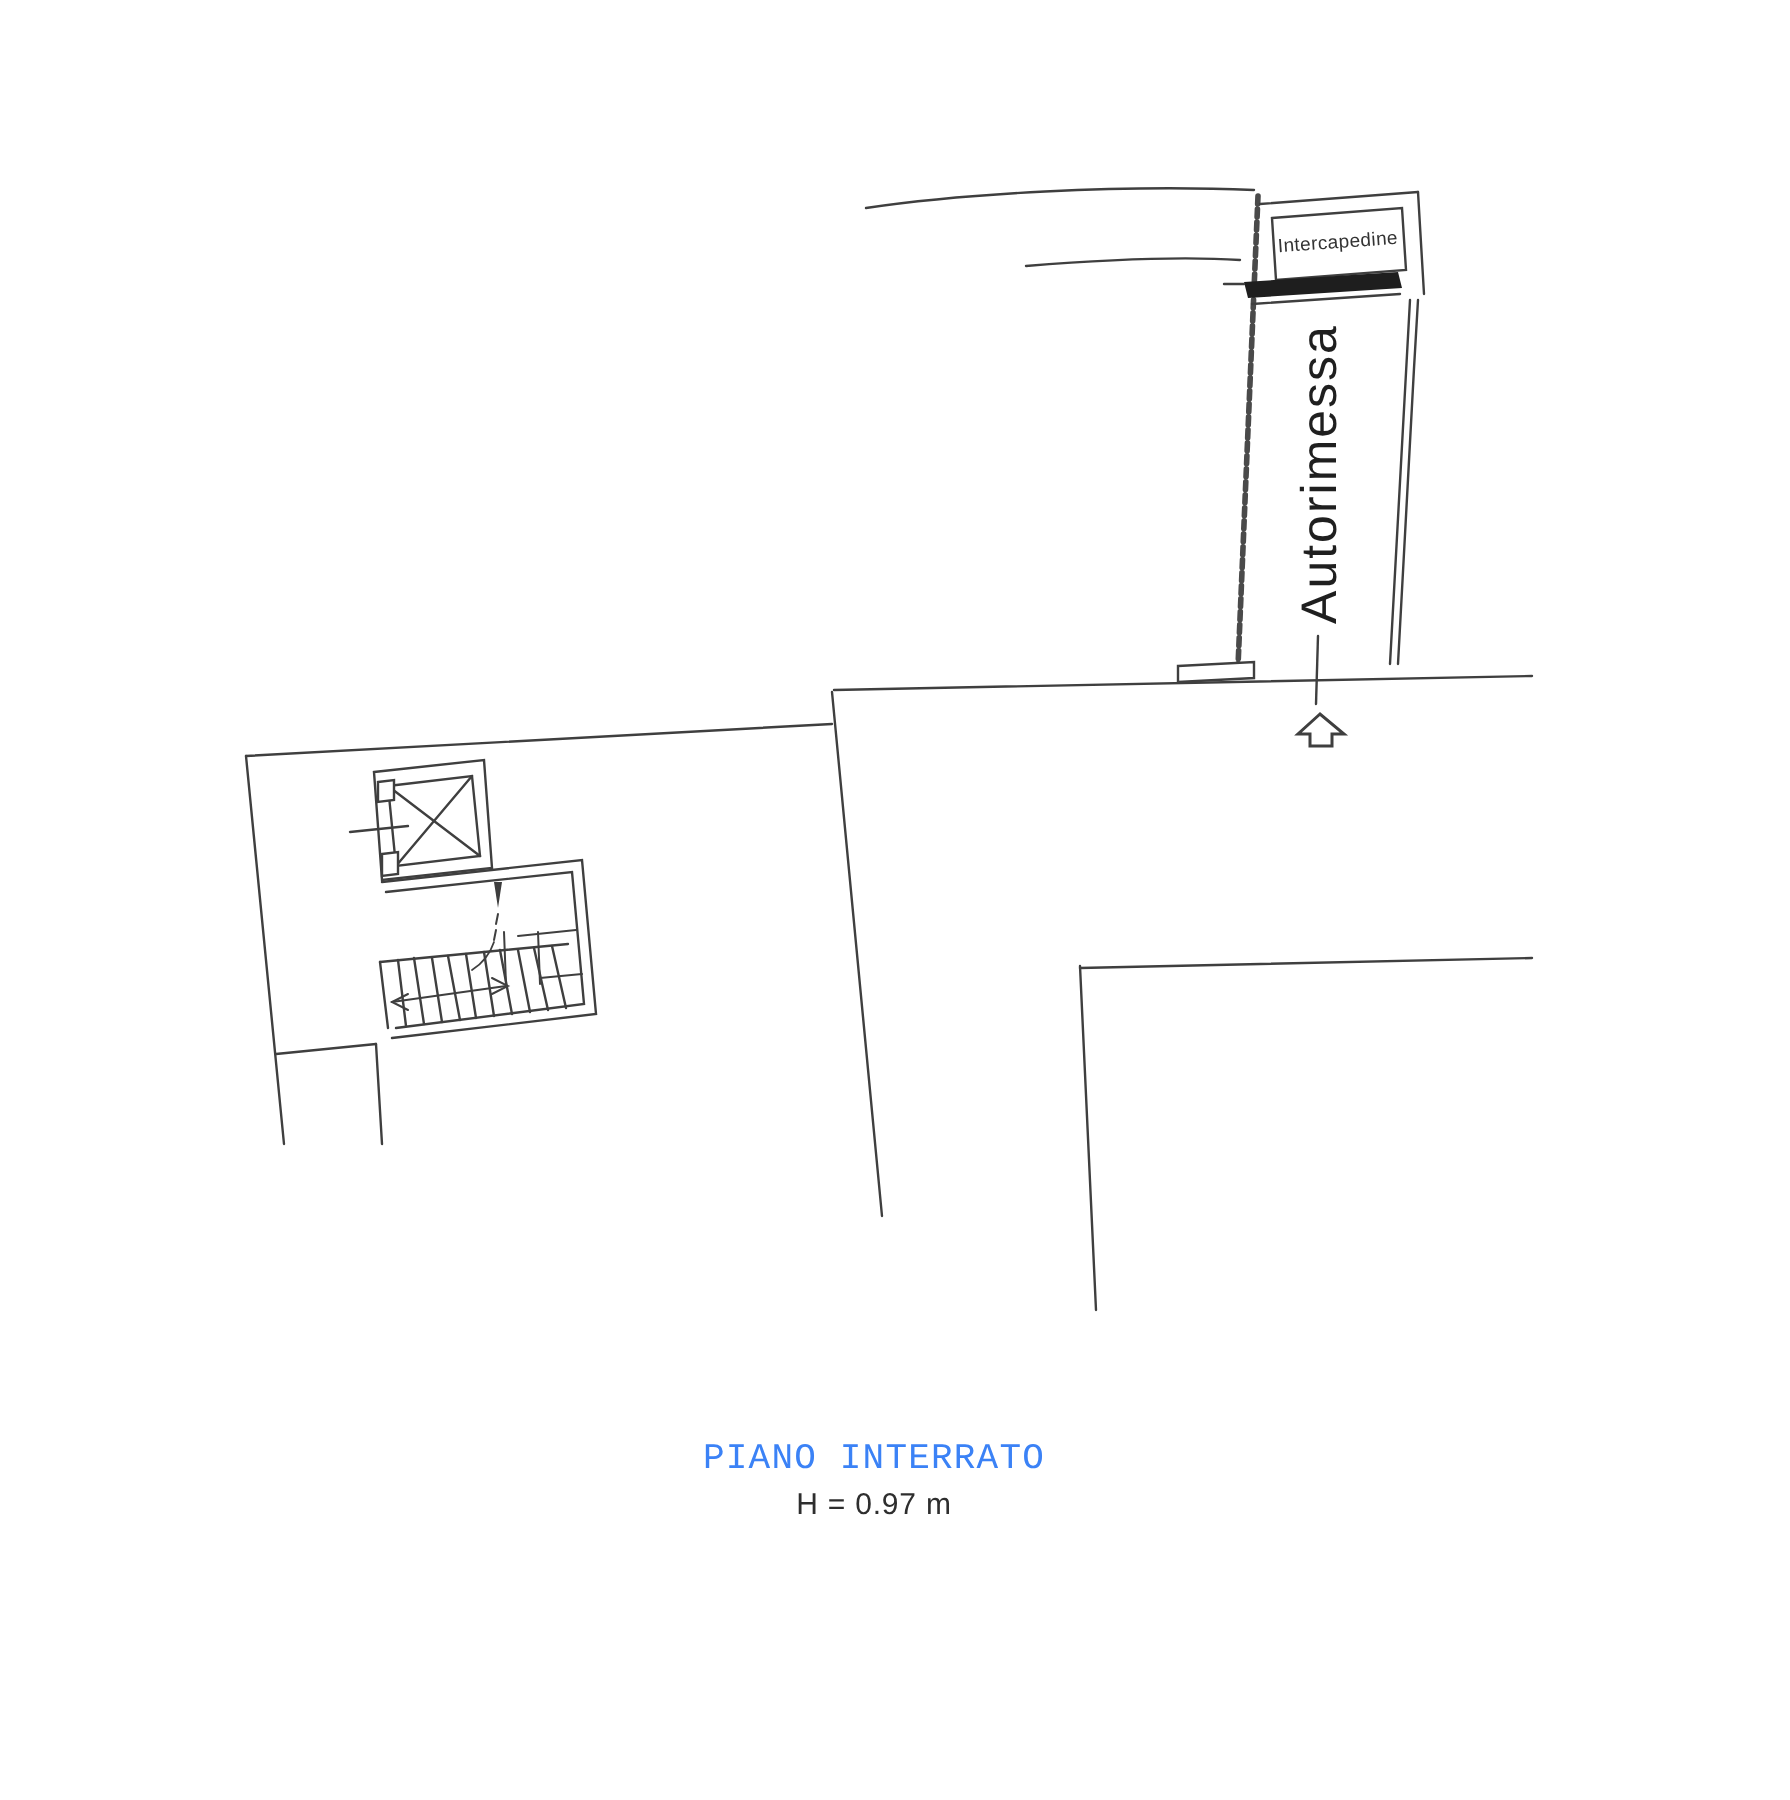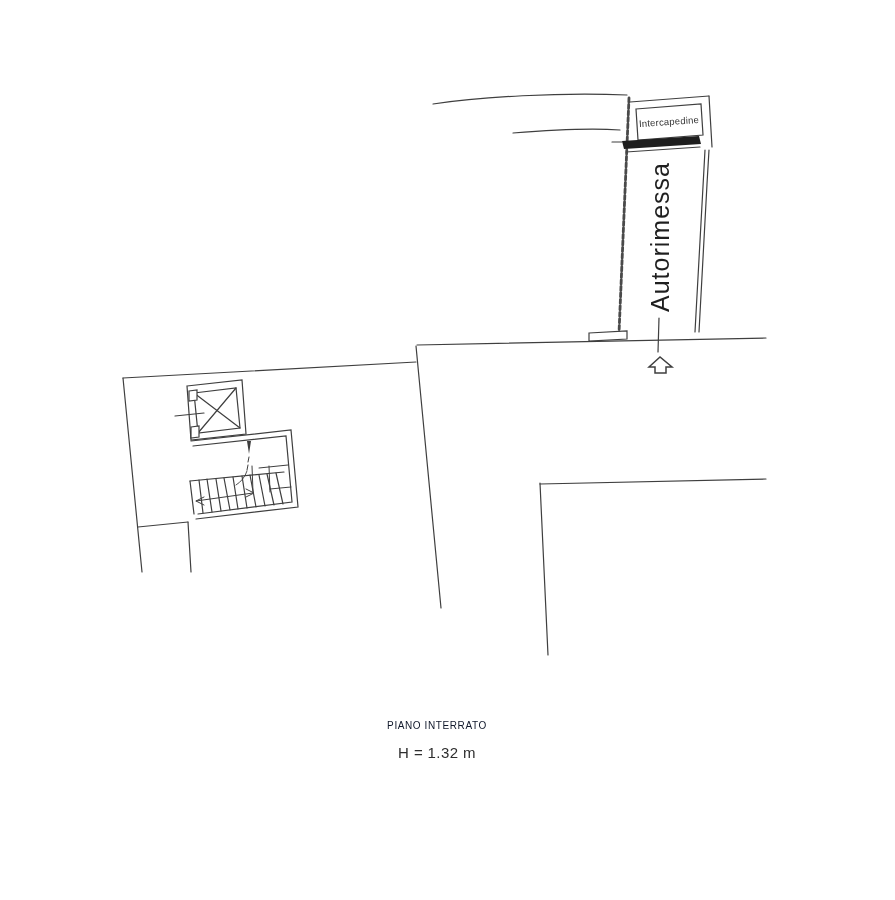--- a/index.html
+++ b/index.html
@@ -25,21 +25,21 @@
     color: #333333;
   }
   .lbl-autorimessa {
     left: 560px; top: 222px; width: 200px; height: 30px;
     line-height: 30px; font-size: 25px; letter-spacing: 1px;
     transform: rotate(-90deg); transform-origin: 50% 50%;
     color: #1f1f1f;
   }
   .lbl-title {
     left: 307px; top: 720px; width: 260px;
-    font-size: 10px; letter-spacing: 0.6px; color: #0f172a;
+    font-size: 18px; letter-spacing: 0.6px; color: #3b82f6; font-family: Liberation Mono, monospace;
   }
   .lbl-height {
     left: 307px; top: 744px; width: 260px;
     font-size: 15px; letter-spacing: 0.4px; color: #2e2e2e;
   }
 </style>
 </head>
 <body>
 
 <div id="page">
@@ -121,15 +121,15 @@
       </g>
     </g>
   </svg>
 
   <div class="lbl lbl-intercapedine">Intercapedine</div>
 
   <div class="lbl lbl-autorimessa">Autorimessa</div>
 
   <div class="lbl lbl-title">PIANO INTERRATO</div>
 
-  <div class="lbl lbl-height">H = 1.32 m</div>
+  <div class="lbl lbl-height">H = 0.97 m</div>
 
 </div>
 
 </body></html>

